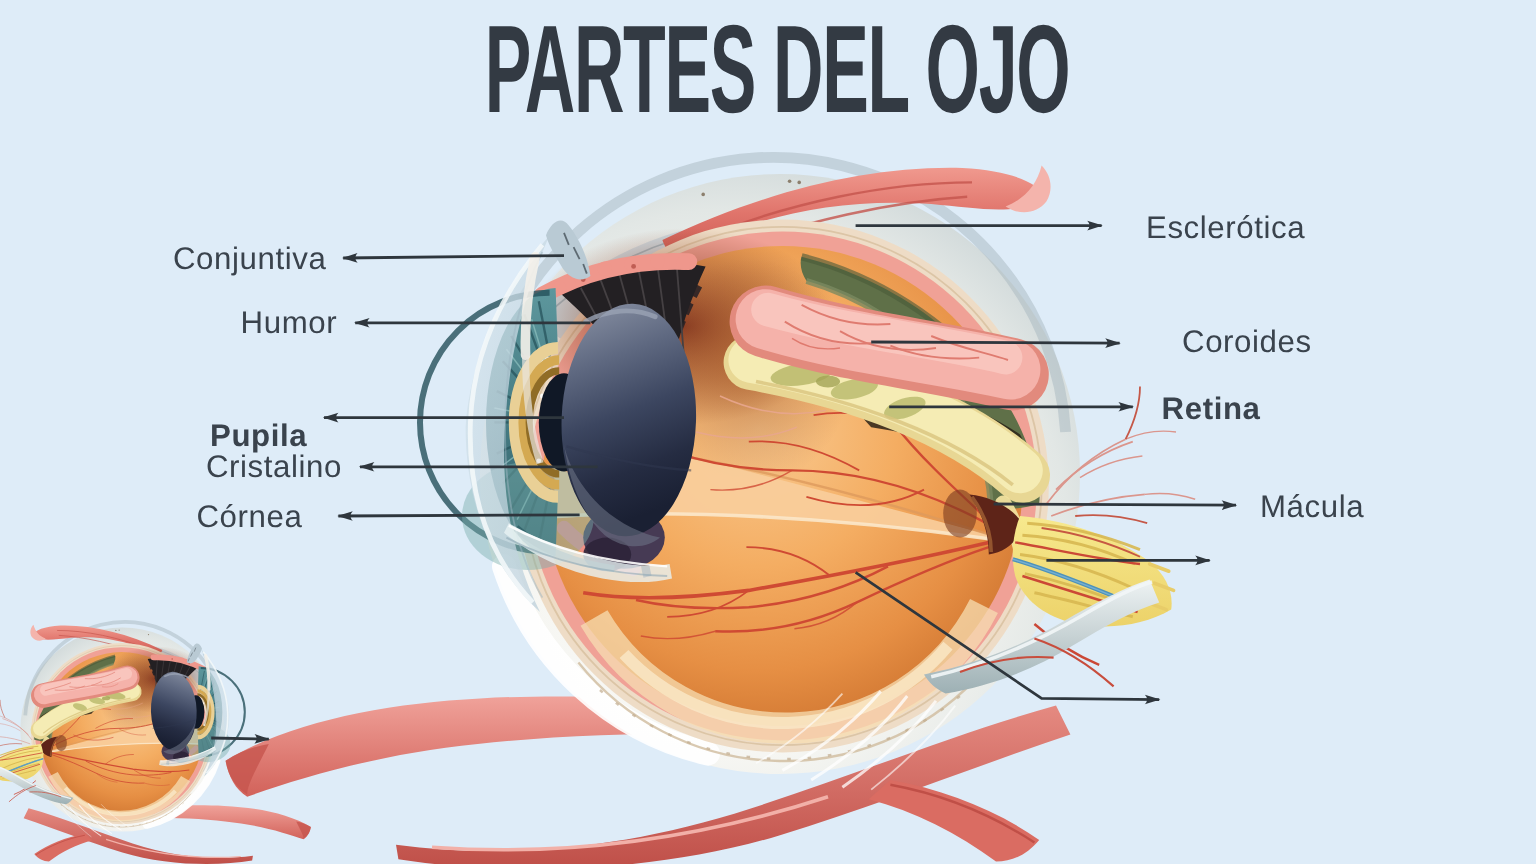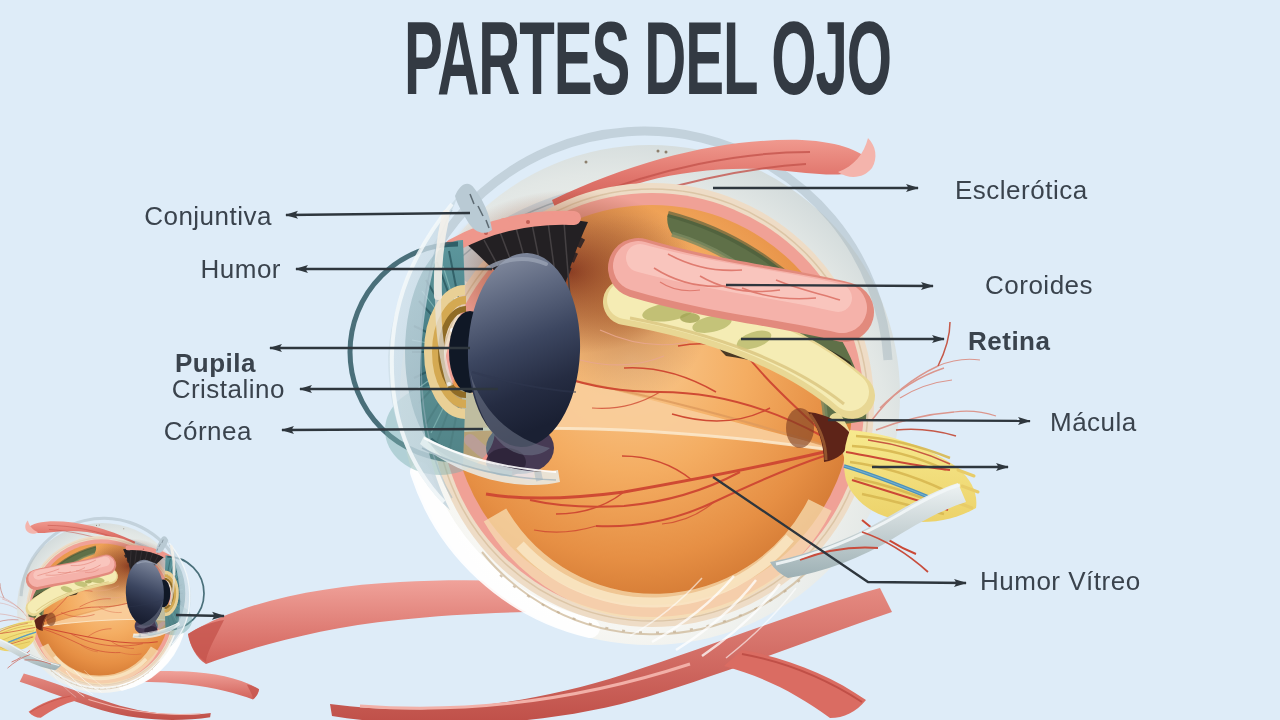--- a/index.html
+++ b/index.html
@@ -381,14 +381,13 @@
 
   <div class="label r" id="lbl-conjuntiva">Conjuntiva</div>
   <div class="label r" id="lbl-iris">Humor</div>
   <div class="label r" id="lbl-pupila">Pupila</div>
   <div class="label r" id="lbl-cristalino">Cristalino</div>
   <div class="label r" id="lbl-cornea">Córnea</div>
   <div class="label" id="lbl-esclerotica">Esclerótica</div>
   <div class="label" id="lbl-coroides">Coroides</div>
   <div class="label" id="lbl-retina">Retina</div>
   <div class="label" id="lbl-macula">Mácula</div>
-  <div class="label" id="lbl-vitreo">Humor Vítreo</div>
 </div>
 
 </body></html>

